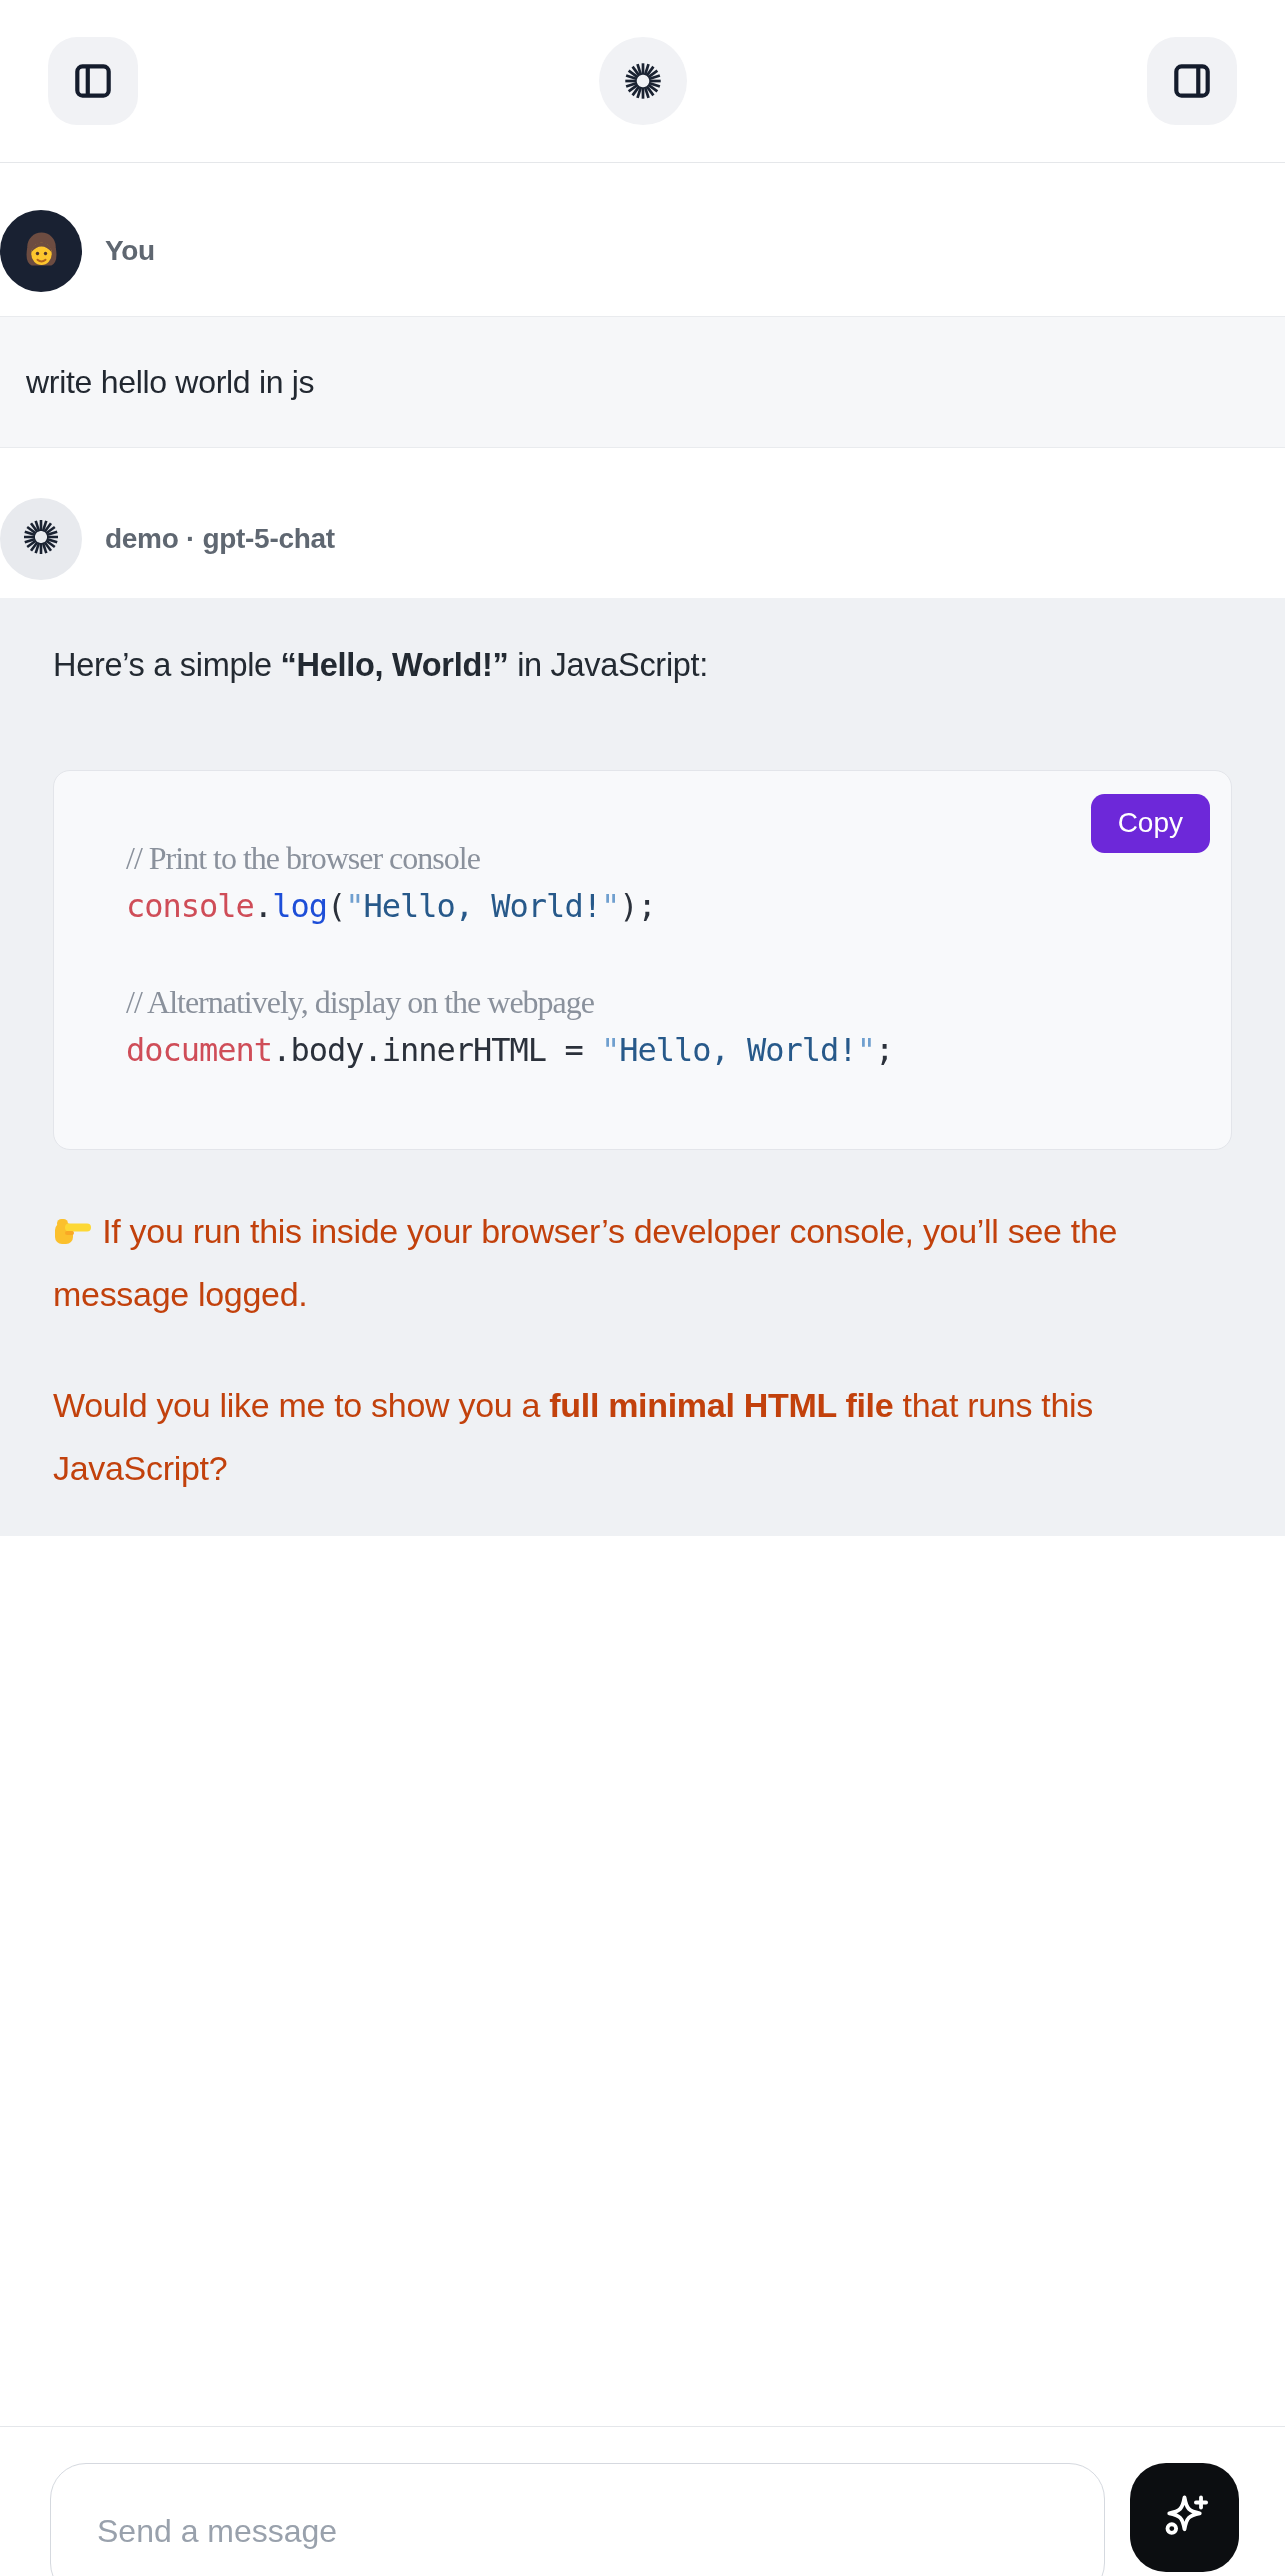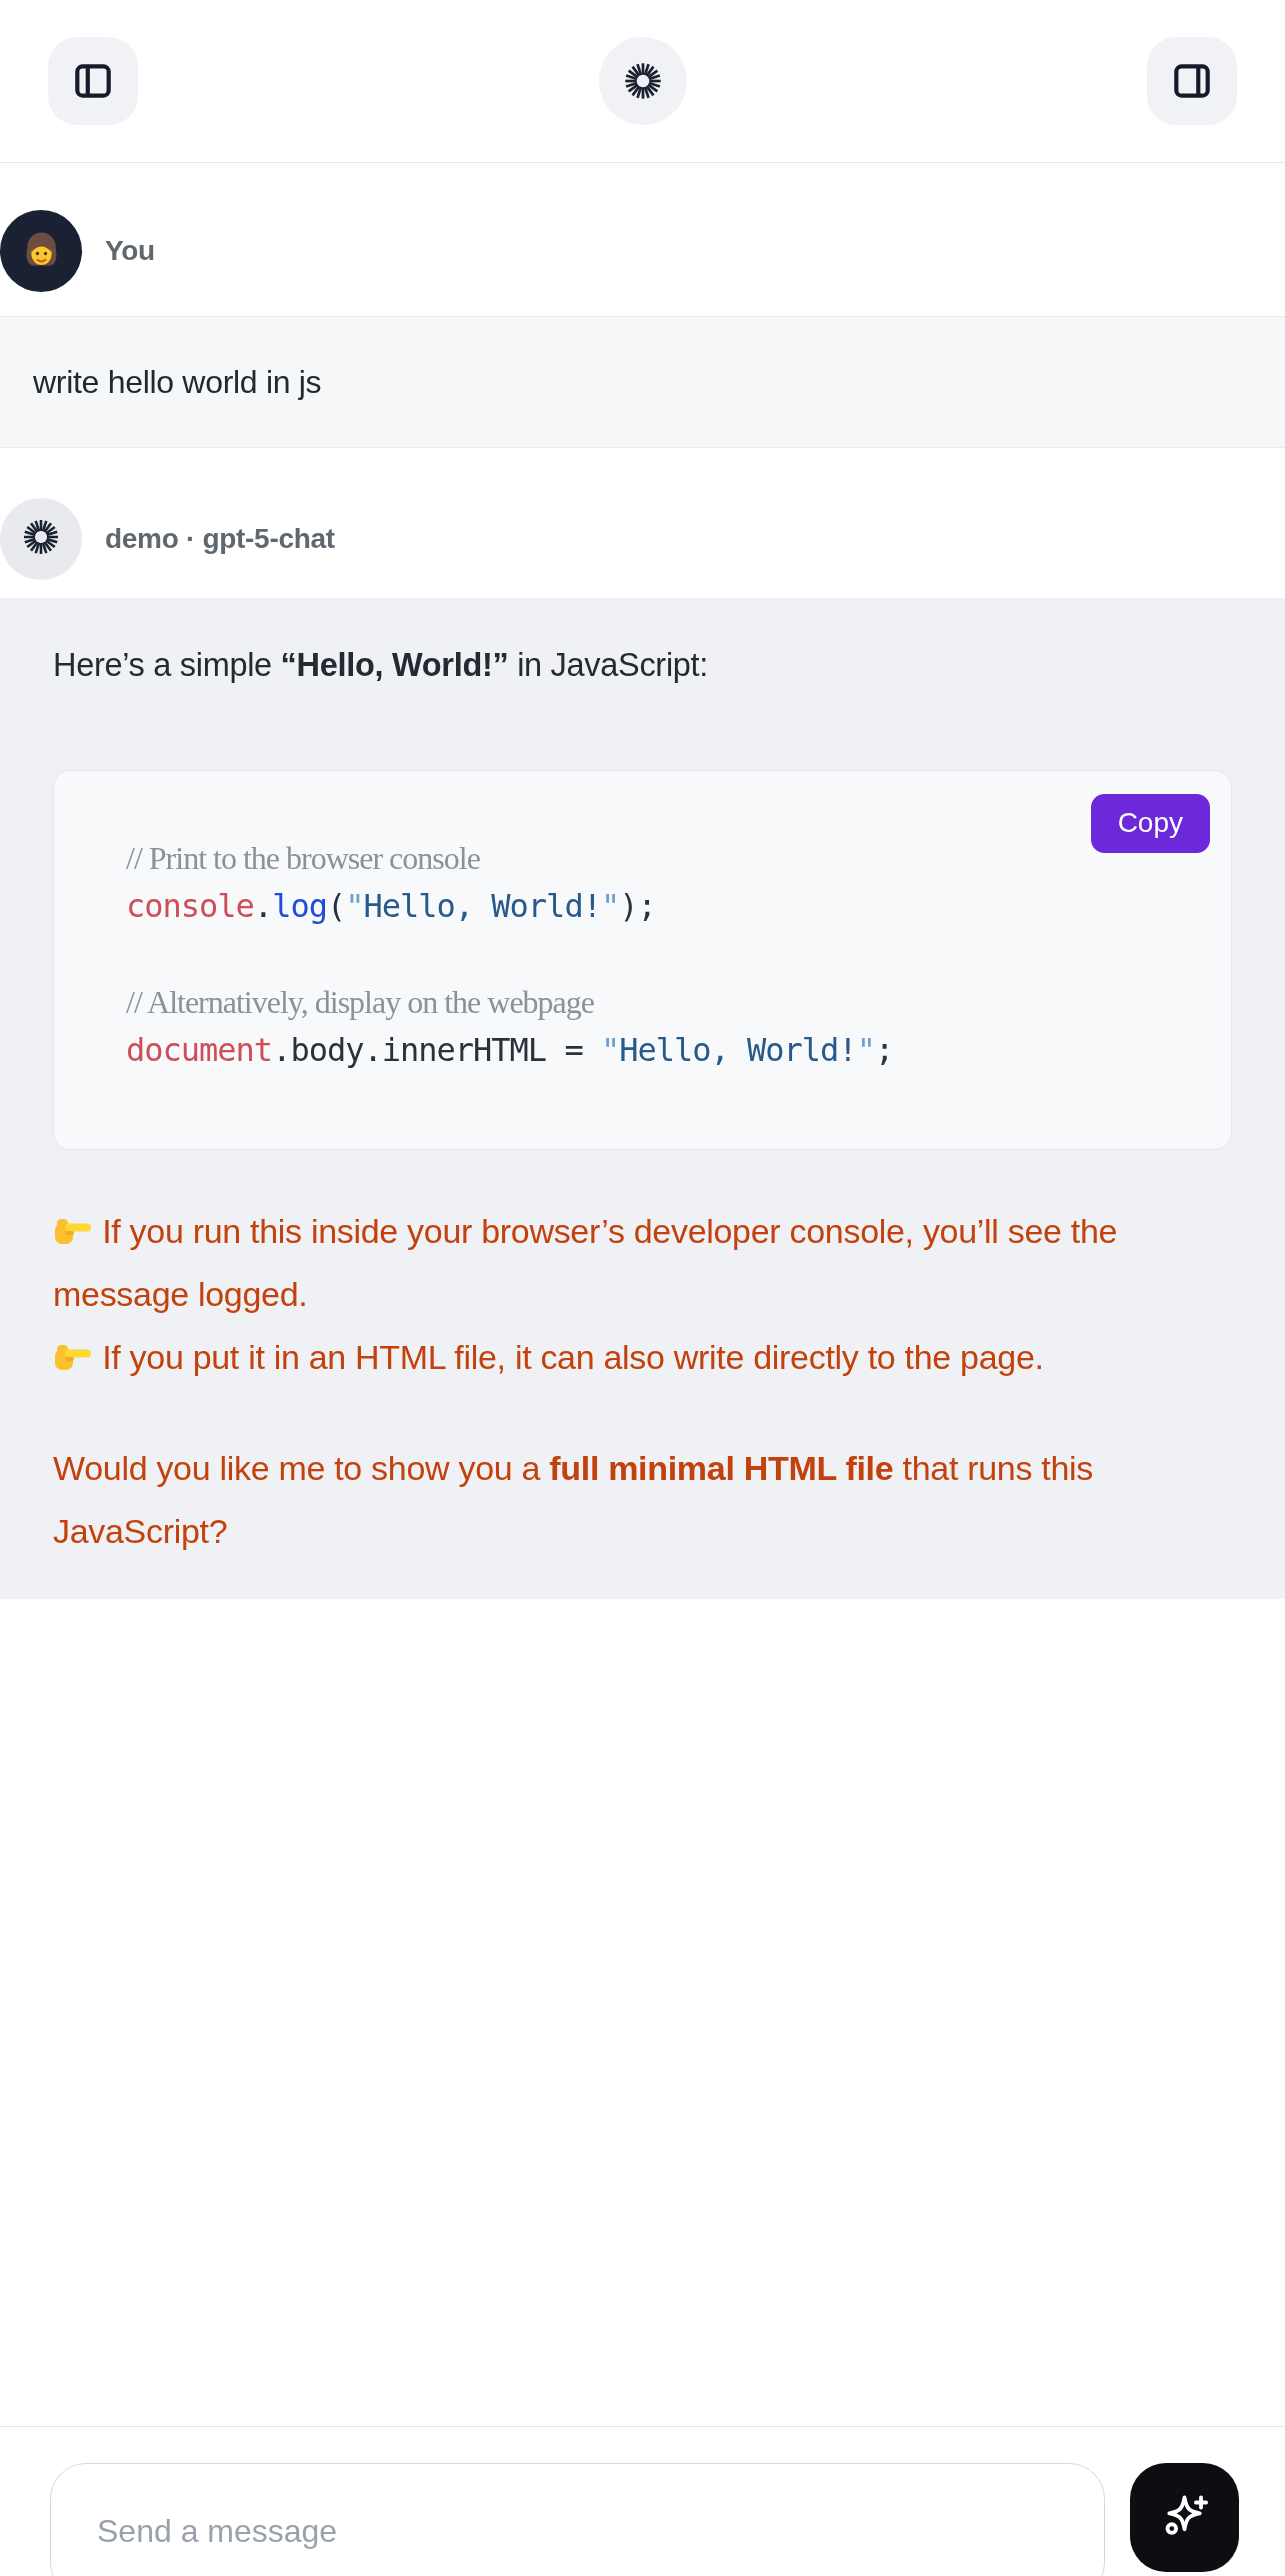--- a/index.html
+++ b/index.html
@@ -34,21 +34,21 @@
     width:82px; height:82px; border-radius:50%; flex:none;
     display:flex; align-items:center; justify-content:center; overflow:hidden;
   }
   .avatar.user-avatar { background:#192132; }
   .avatar.bot-avatar  { background:#e8eaee; }
   .sender-name { font-size:28px; font-weight:bold; color:#5f6771; }
   
   .user-band {
     height:132px; background:#f6f7f9;
     border-top:1px solid #e9ebee; border-bottom:1px solid #e9ebee;
-    display:flex; align-items:center; padding:0 33px;
+    display:flex; align-items:center; padding:0 26px;
     font-size:32px; color:#222831;
   }
   
   .assistant-band {
     background:#eff1f4; padding:0 53px 36px 53px;
   }
   .md-heading {
     margin-top:44px; font-size:32.5px; line-height:46px; color:#232a32;
   }
   .md-heading .b, .md-para .b { font-weight:bold; }
@@ -207,28 +207,20 @@
 
   <div class="md-para first">
     <div><span class="inline-emoji">
   <svg width="40" height="40" viewBox="0 0 40 40">
     <rect x="2" y="14" width="18" height="21" rx="7" fill="#fbc02d"></rect>
     <rect x="4" y="10" width="11" height="9" rx="4.5" fill="#fbc02d"></rect>
     <rect x="12" y="14.5" width="26" height="8" rx="4" fill="#fdd835"></rect>
     <rect x="12" y="22" width="9" height="4" rx="2" fill="#f9a825"></rect>
   </svg>
 </span><span> If you run this inside your browser’s developer console, you’ll see the message logged.</span></div>
-    <div><span class="inline-emoji">
-  <svg width="40" height="40" viewBox="0 0 40 40">
-    <rect x="2" y="14" width="18" height="21" rx="7" fill="#fbc02d"></rect>
-    <rect x="4" y="10" width="11" height="9" rx="4.5" fill="#fbc02d"></rect>
-    <rect x="12" y="14.5" width="26" height="8" rx="4" fill="#fdd835"></rect>
-    <rect x="12" y="22" width="9" height="4" rx="2" fill="#f9a825"></rect>
-  </svg>
-</span><span> If you put it in an HTML file, it can also write directly to the page.</span></div>
   </div>
 
   <div class="md-para last"><span>Would you like me to show you a </span><span class="b">full minimal HTML file</span><span> that runs this JavaScript?</span></div>
 
 </div>
 
 <div class="chat-spacer"></div>
 
 <footer class="composer">
   <div class="input-pill">

